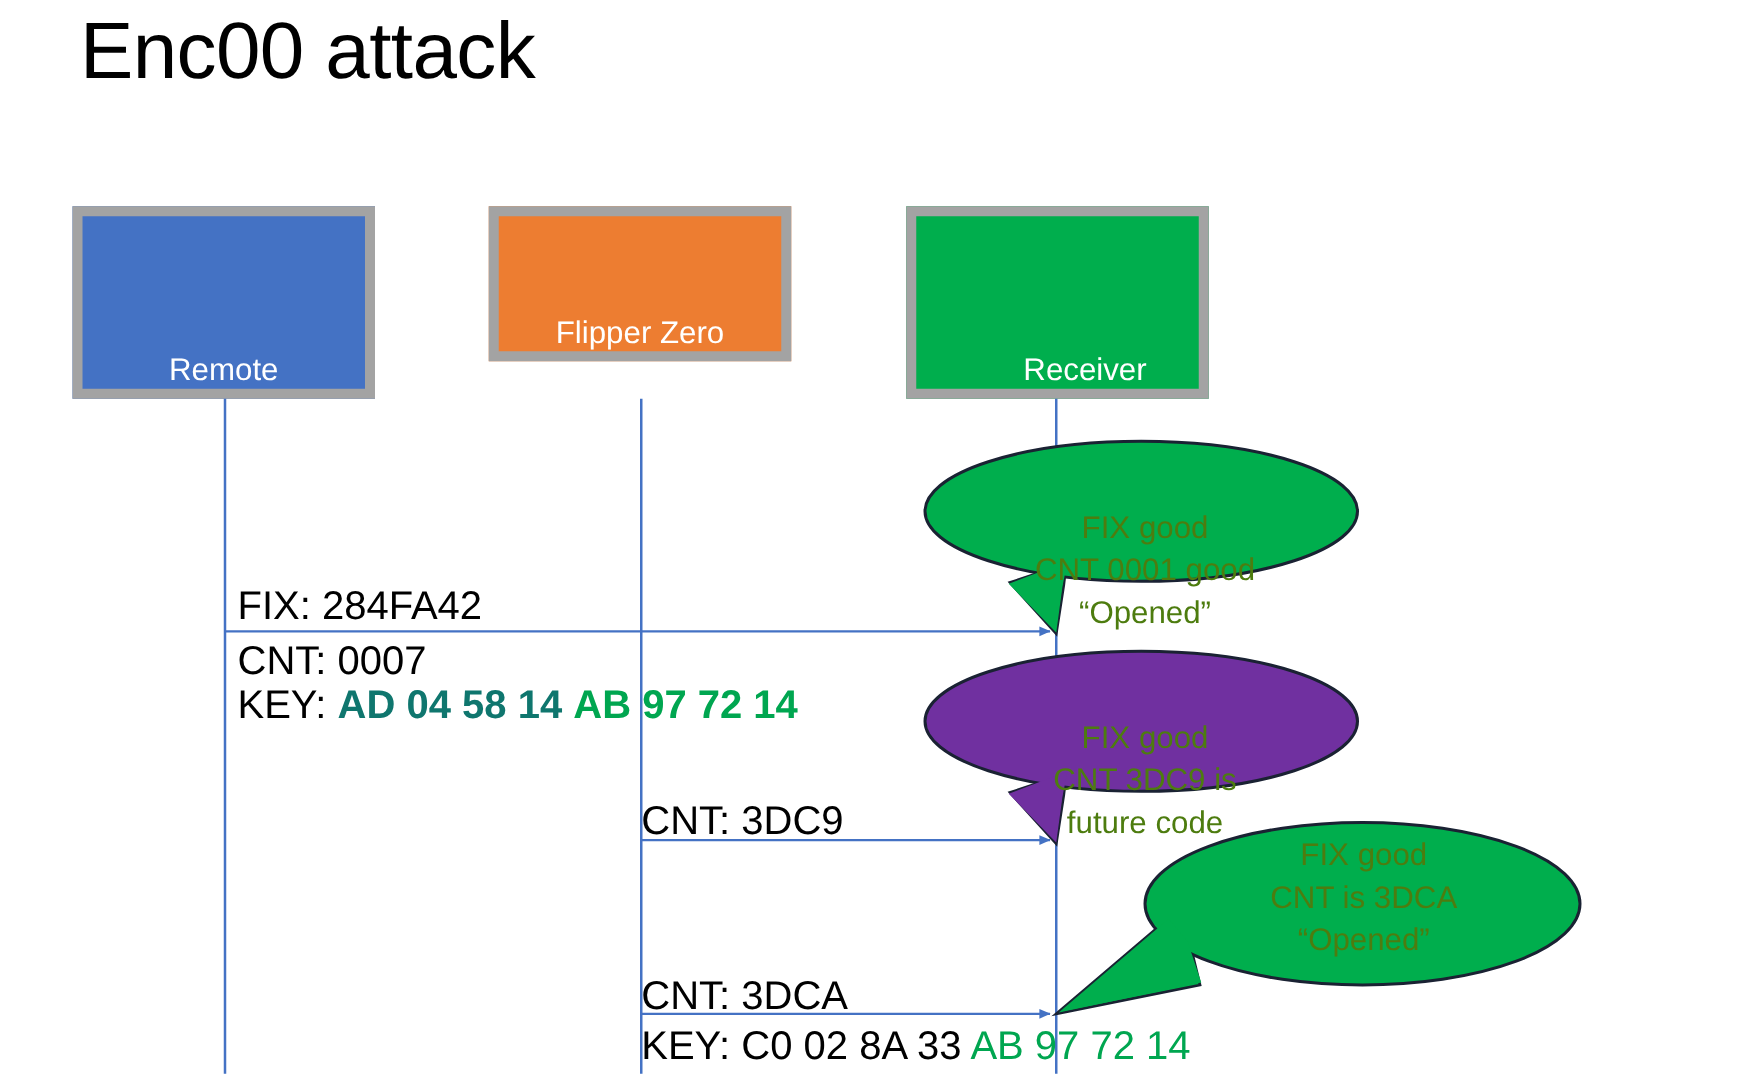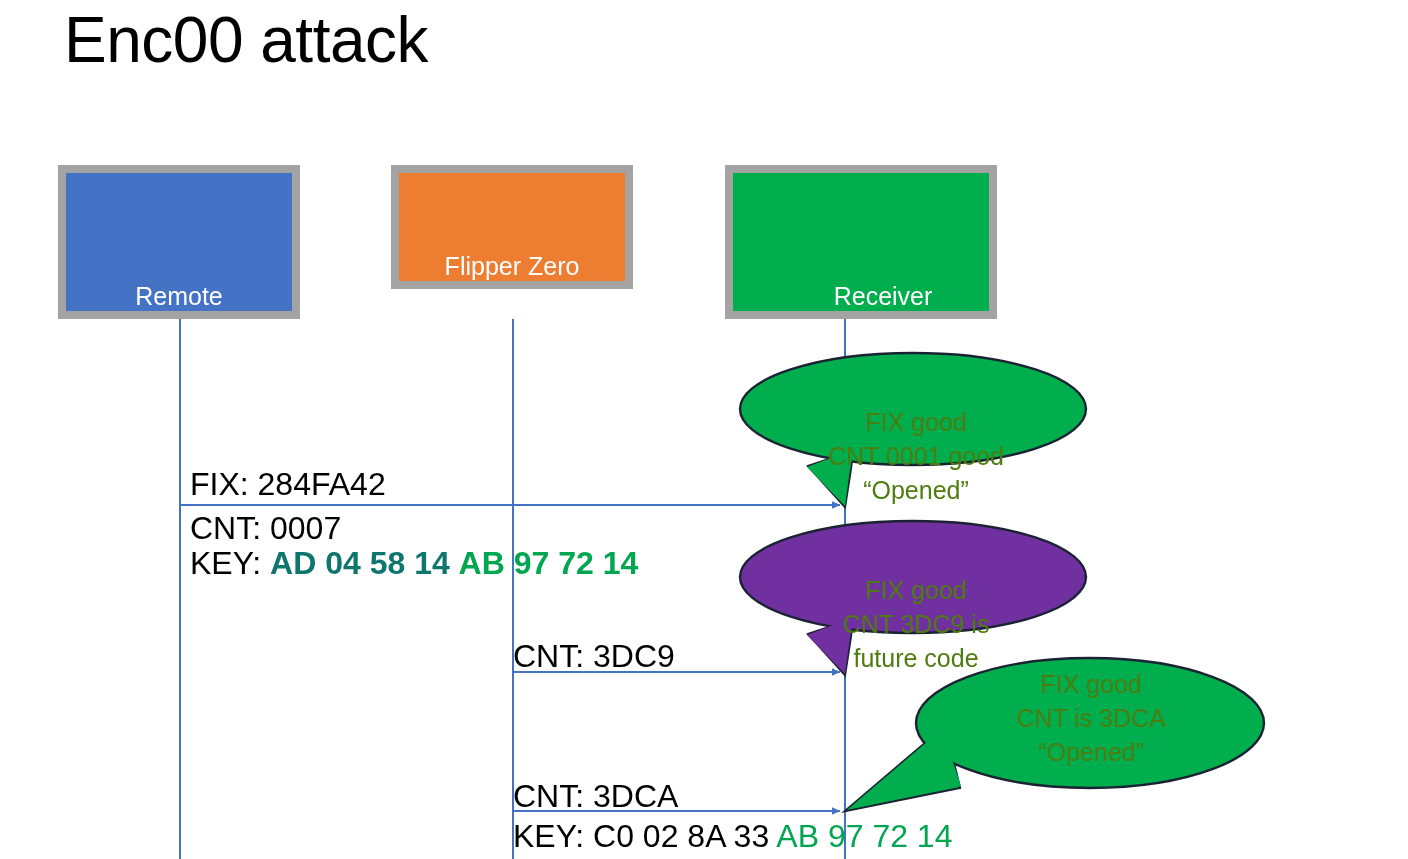--- a/index.html
+++ b/index.html
@@ -46,21 +46,21 @@
   .actor-label {
     color: #ffffff;
     font-size: 25px;
     line-height: 30px;
     font-weight: 400;
     white-space: nowrap;
   }
 
   #actor-remote  { left: 58px;  top: 165px; width: 242px; height: 154px; background: #4472C4; }
   #actor-flipper { left: 391px; top: 165px; width: 242px; height: 124px; background: #ED7D31; }
-  #actor-receiver{ left: 725px; top: 165px; width: 272px; height: 154px; background: #00AE4D; padding-left: 44px; }
+  #actor-receiver{ left: 725px; top: 165px; width: 242px; height: 154px; background: #00AE4D; padding-left: 44px; }
 
   
   .lifeline {
     position: absolute;
     width: 2px;
     background: #4472C4;
   }
   #lifeline-remote   { left: 179px; top: 319px; height: 540px; }
   #lifeline-flipper  { left: 512px; top: 319px; height: 540px; }
   #lifeline-receiver { left: 844px; top: 319px; height: 540px; }

